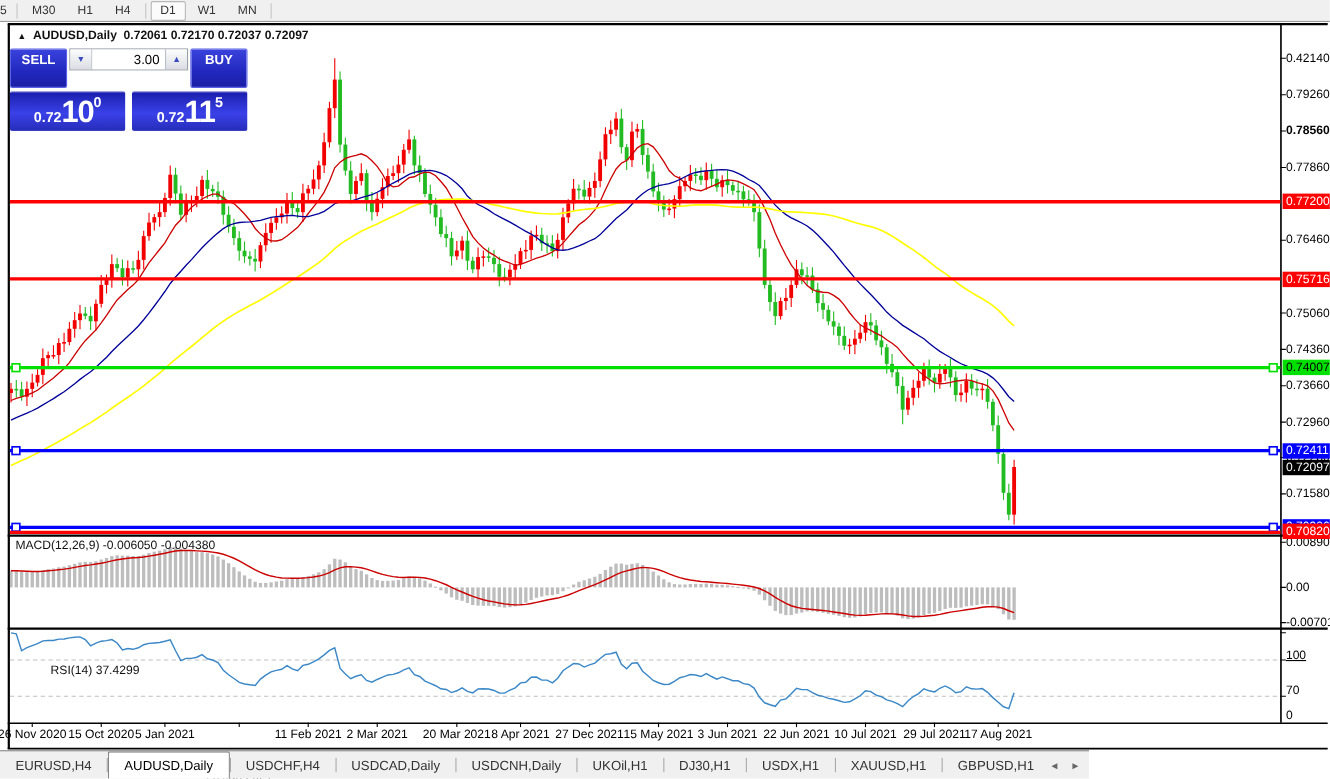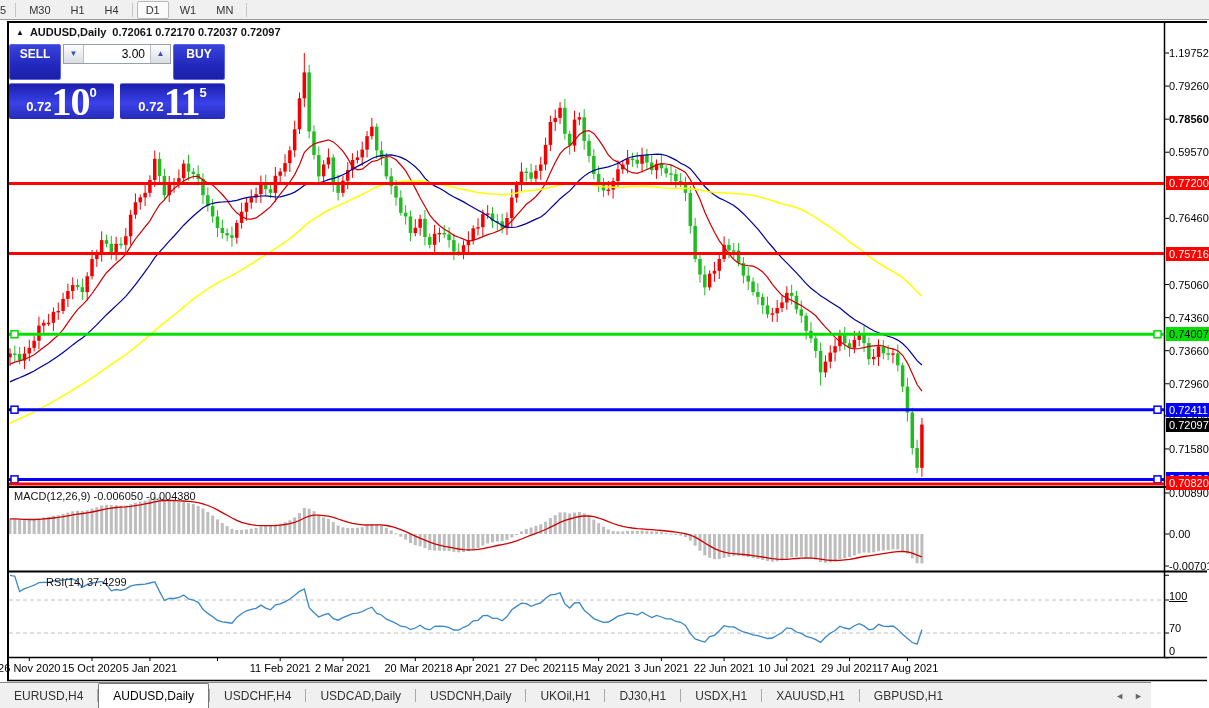--- a/index.html
+++ b/index.html
@@ -45,32 +45,32 @@
   .tp-mini.right { border-left:1px solid #b9bfc7; }
   .tp-vol { width:66px; background:#fff; font-size:12px; color:#000; text-align:right; padding:2px 5px 0 0; }
   .tp-row2 { display:flex; gap:6px; margin-top:3px; }
   .tp-price {
     width:105px; height:36px; border-radius:2px; color:#fff;
     background:linear-gradient(180deg,#1b1fae 0%,#3a41e8 55%,#262cb8 100%);
     border-top:1px solid rgba(255,255,255,.35);
     display:flex; align-items:flex-end; justify-content:center; padding-bottom:2px; cursor:default;
   }
   .tp-price .base { font-size:13px; font-weight:bold; margin-bottom:3px; }
-  .tp-price .big  { font-size:40px; font-weight:bold; line-height:30px; letter-spacing:-1px;font-family:Liberation Serif, serif; }
+  .tp-price .big  { font-size:28px; font-weight:bold; line-height:30px; letter-spacing:-1px; }
   .tp-price .sup  { font-size:13px; font-weight:bold; align-self:flex-start; margin-top:1px; }
   
   .tick-label { position:absolute; left:1169px; z-index:3; font-size:11px; color:#000; transform:translateY(-50%); white-space:nowrap; }
   .level-label {
     position:absolute; left:1166px; z-index:4; width:47px; height:14px; line-height:14px;
     font-size:11px; padding-left:3px; transform:translateY(-50%); white-space:nowrap;
   }
   .date-label { position:absolute; z-index:3; font-size:11px; color:#000; transform:translateX(-50%); white-space:nowrap; }
   
   .bottom-tabs {
-    position:absolute; left:0; top:682px; width:1151px; height:26px;
+    position:absolute; left:0; top:682px; width:990px; height:26px;
     background:#f0f0f0; border-top:1px solid #888; display:flex; align-items:stretch;
     font-size:12px; color:#333; z-index:6;
   }
   .btab { display:flex; align-items:center; padding:0 14px; white-space:nowrap; cursor:default; }
   .btab.active {
     background:#fff; border:1px solid #777; border-bottom:none; border-radius:2px 2px 0 0;
     margin-top:0px; color:#000;
   }
   .btab-sep { width:1px; height:13px; background:#aaa; align-self:center; }
   .tab-arrows { margin-left:auto; display:flex; align-items:center; gap:10px; padding-right:8px; color:#666; font-size:9px; }
@@ -765,27 +765,27 @@
       </div>
       <div class="tp-price">
         <span class="base">0.72</span>
         <span class="big">11</span>
         <span class="sup">5</span>
       </div>
     </div>
   </div>
 
   <div class="ind-label" style="left:14px; top:490px;">MACD(12,26,9) -0.006050 -0.004380</div>
-  <div class="ind-label" style="left:14px; top:576px;padding-left:32px;">RSI(14) 37.4299</div>
+  <div class="ind-label" style="left:14px; top:604px;padding-left:32px;">RSI(14) 37.4299</div>
 
   <div id="axis-labels">
-      <div class="tick-label" style="top: 53px;">1.19752</div>
+      <div class="tick-label" style="top: 53px;">0.42140</div>
       <div class="tick-label" style="top: 86.075px;">0.79260</div>
       <div class="tick-label" style="top: 119.15px; font-weight: bold;">0.78560</div>
-      <div class="tick-label" style="top: 152.225px;">0.59570</div>
+      <div class="tick-label" style="top: 152.225px;">0.77860</div>
       <div class="tick-label" style="top: 218.375px;">0.76460</div>
       <div class="tick-label" style="top: 284.525px;">0.75060</div>
       <div class="tick-label" style="top: 317.6px;">0.74360</div>
       <div class="tick-label" style="top: 350.675px;">0.73660</div>
       <div class="tick-label" style="top: 383.75px;">0.72960</div>
       <div class="tick-label" style="top: 415.88px;">0.72280</div>
       <div class="tick-label" style="top: 448.955px;">0.71580</div>
       <div class="level-label" style="top: 183.41px; background: rgb(255, 0, 0); color: rgb(255, 255, 255);">0.77200</div>
       <div class="level-label" style="top: 253.529px; background: rgb(255, 0, 0); color: rgb(255, 255, 255);">0.75716</div>
       <div class="level-label" style="top: 334.279px; background: rgb(0, 224, 0); color: rgb(0, 0, 0);">0.74007</div>

